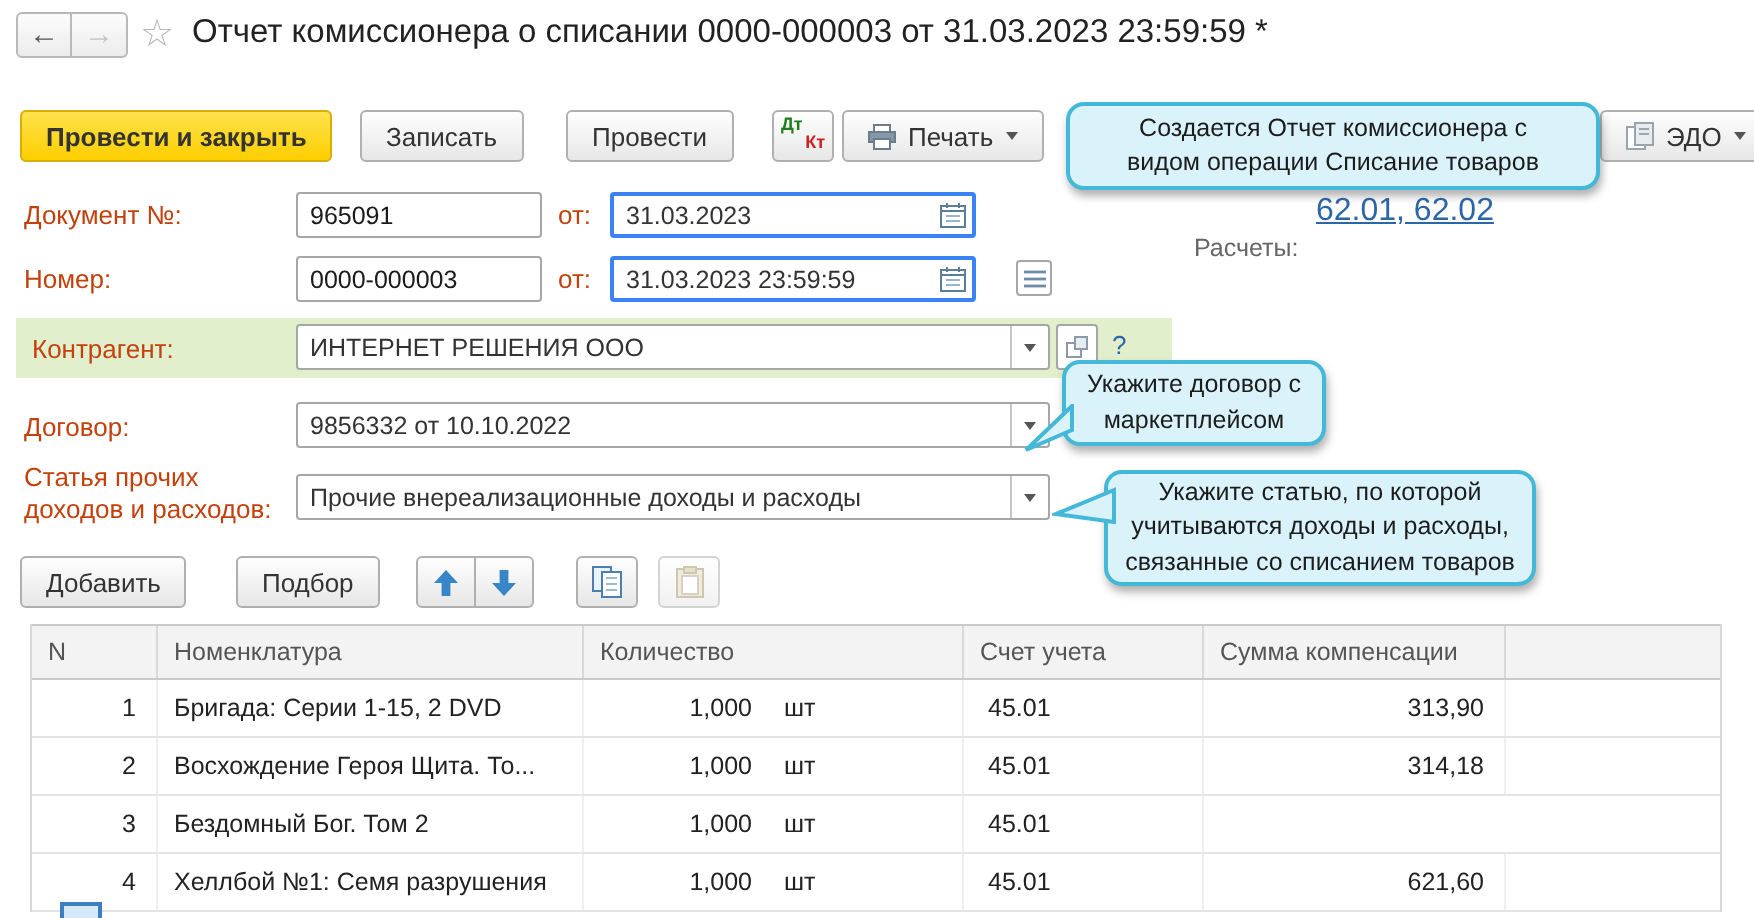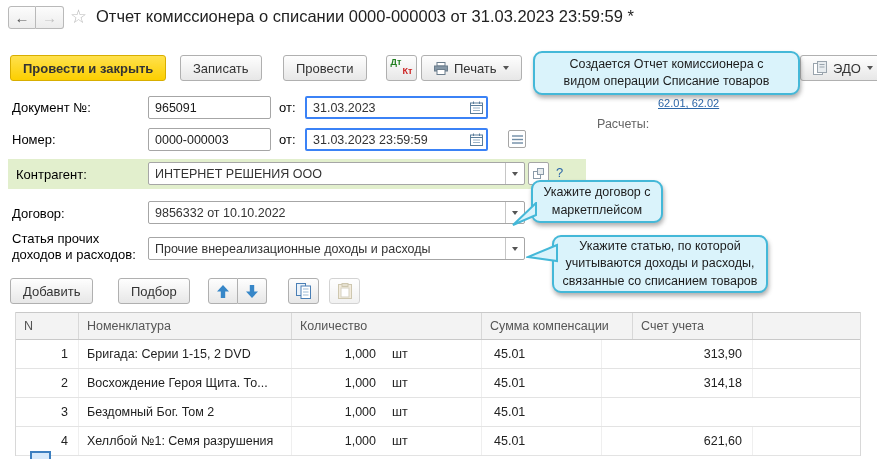--- a/index.html
+++ b/index.html
@@ -32,39 +32,39 @@
   .dtkt .kt { align-self: flex-end; color: #cc2222; }
 
   
   .tip { position: absolute; background: #daf3fb; border: 2px solid #44b8d8; border-radius: 9px;
          box-shadow: 1px 3px 4px rgba(80,80,80,.45); font-size: 12.5px; color: #1c1c1c; text-align: center;
          display: flex; align-items: center; justify-content: center; padding: 4px 8px; z-index: 10;
          line-height: 1.4; white-space: pre-line; }
   .tiptail { position: absolute; z-index: 11; }
 
   
-  .lbl { position: absolute; font-size: 13px; color: #000000; white-space: nowrap; }
+  .lbl { position: absolute; font-size: 13px; color: #c2410c; white-space: nowrap; }
   .lbl.dim { color: #666; font-size: 12.5px; }
   .tfield { position: absolute; height: 23px; border: 1px solid #a6a6a6; border-radius: 2px;
             font-family: "Liberation Sans", sans-serif; font-size: 12.5px; color: #1a1a1a; padding: 0 6px;
             background: #fff; }
   .datef { position: absolute; height: 23px; border: 2px solid #3b82f6; border-radius: 2px; background: #fff;
            display: flex; align-items: center; }
   .datef .val { flex: 1; padding: 0 6px; font-size: 12.5px; white-space: nowrap; overflow: hidden; }
   .datef .calbox { width: 20px; display: flex; justify-content: center; cursor: pointer; }
   .combo { position: absolute; height: 23px; border: 1px solid #a6a6a6; border-radius: 2px; background: #fff;
            display: flex; align-items: center; }
   .combo .val { flex: 1; padding: 0 6px; font-size: 12.5px; white-space: nowrap; overflow: hidden; }
   .combo .dd { width: 19px; height: 100%; border-left: 1px solid #c6c6c6; display: flex; align-items: center;
                justify-content: center; cursor: pointer; }
   .combo .dd .caret { margin-left: 0; }
   .greenband { position: absolute; left: 8px; top: 159px; width: 578px; height: 30px; background: #e2efcd; }
   .minibtn { position: absolute; display: flex; align-items: center; justify-content: center;
              border: 1px solid #a6a6a6; border-radius: 2px; background: #fff; cursor: pointer; }
-  .link { color: #2b66a8; text-decoration: underline; font-size: 11px; cursor: pointer; }
+  .link { color: #2b66a8; text-decoration: underline; font-size: 16px; cursor: pointer; }
   .help { position: absolute; color: #2b66a8; font-size: 13px; cursor: pointer; }
 
   
   .iconbtn { padding: 0 0; }
   .iconbtn.disabled { opacity: .55; }
   .pairgroup { position: absolute; display: flex; }
   .pairgroup .btn { position: static; border-radius: 0; padding: 0 8px; }
   .pairgroup .btn:first-child { border-radius: 3px 0 0 3px; }
   .pairgroup .btn:last-child { border-radius: 0 3px 3px 0; border-left: none; }
 
@@ -270,22 +270,22 @@
       <rect x="4" y="0.5" width="6" height="3" fill="#cfc6a8" stroke="#a79a6e"></rect>
       <rect x="3" y="5" width="8" height="9" fill="#fff" stroke="#b5ad90"></rect>
     </svg>
   </div>
 
   <div class="tablewrap">
     <div class="thead">
       <div class="th c1">N</div>
       <div class="th c2">Номенклатура</div>
       <div class="th c3">Количество</div>
+      <div class="th c4">Счет учета</div>
       <div class="th c5">Сумма компенсации</div>
-      <div class="th c4">Счет учета</div>
       <div class="th c6"></div>
     </div>
     <div>
     <div class="tr">
       <div class="td ncell c1">1</div>
       <div class="td itemcell c2">Бригада: Серии 1-15, 2 DVD</div>
       <div class="td qtycell c3">
         <span class="qty">1,000</span>
         <span class="unit">шт</span>
       </div>

